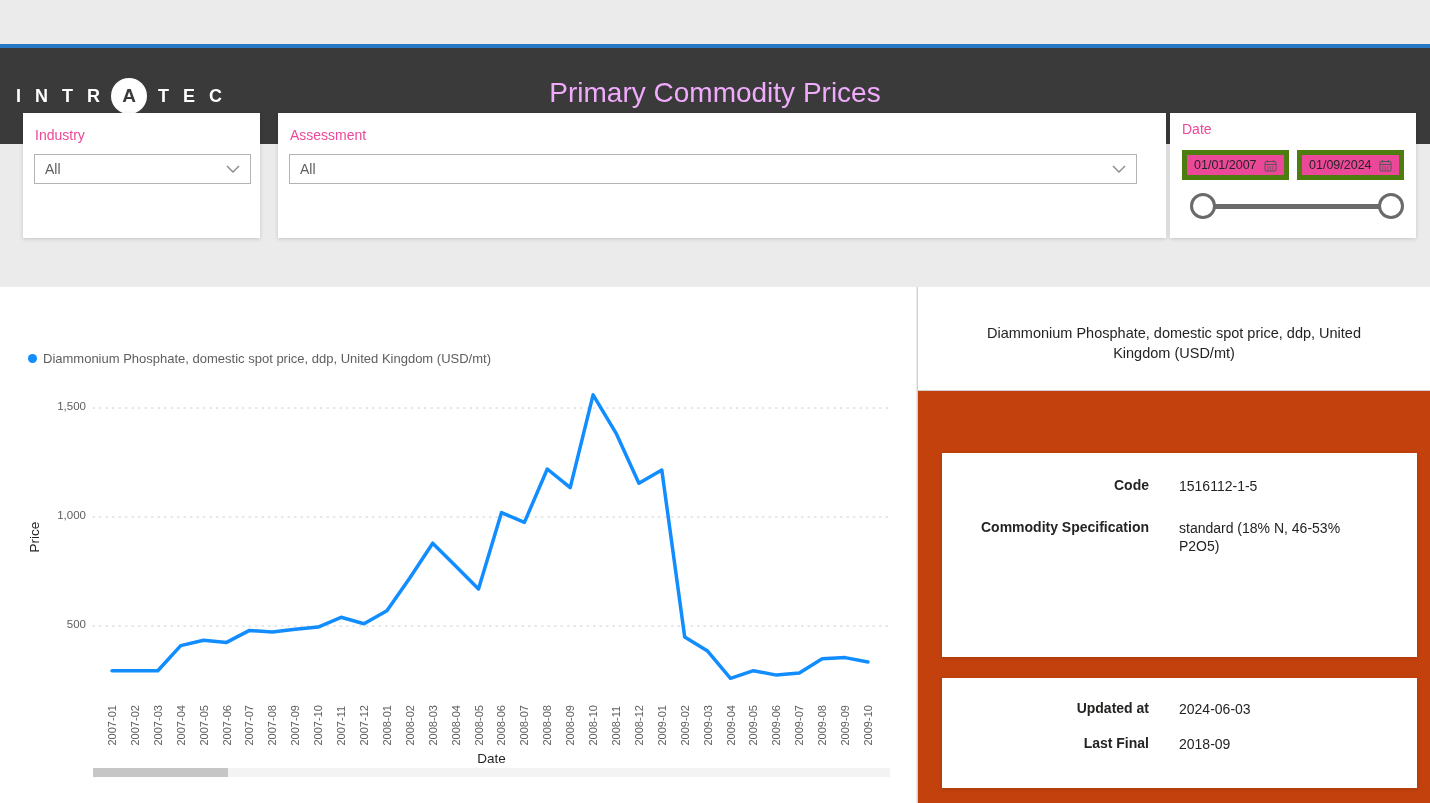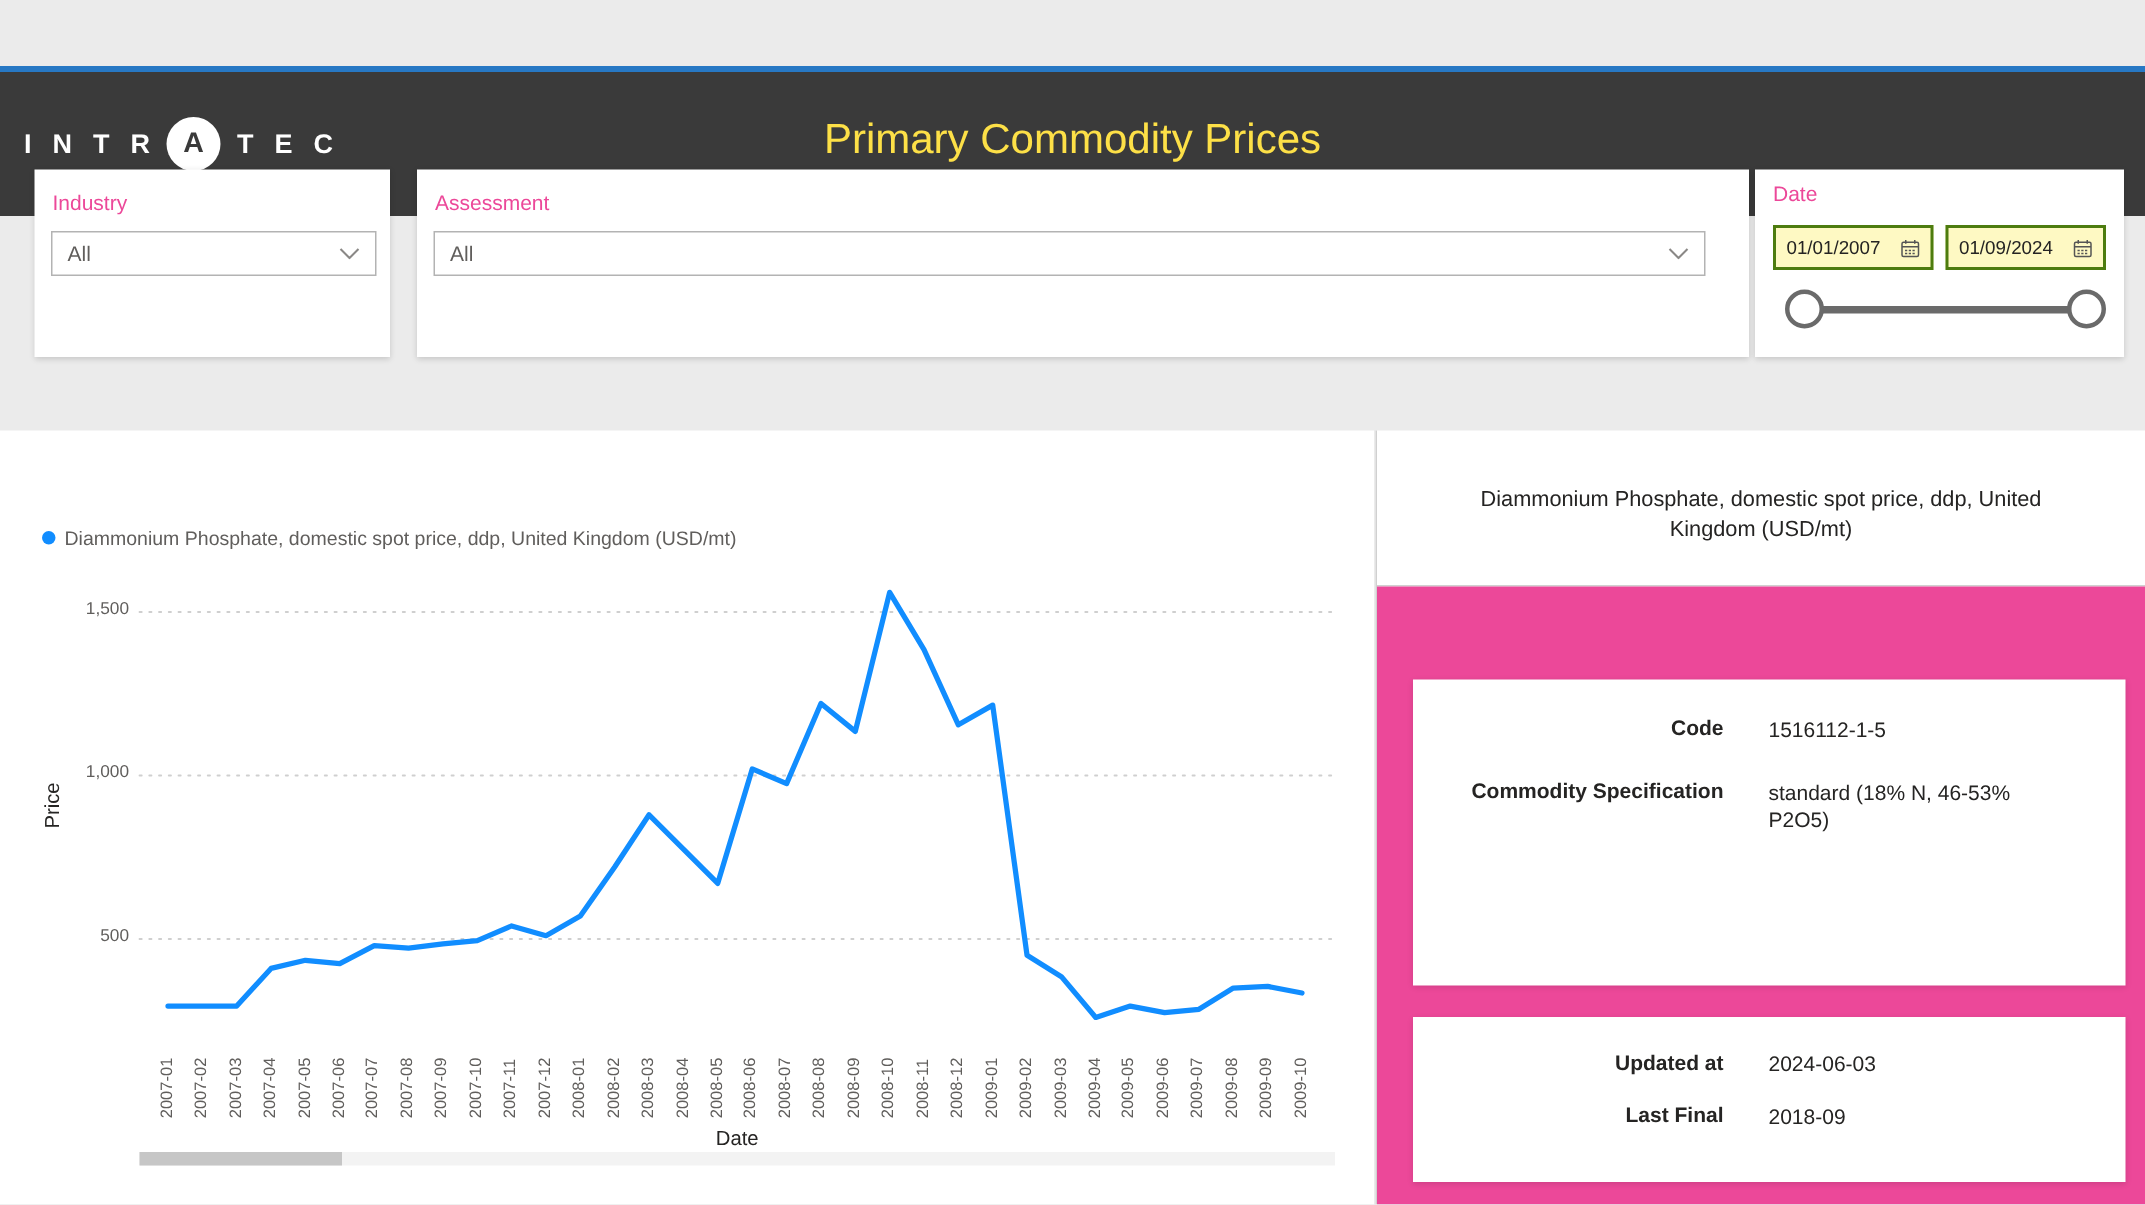--- a/index.html
+++ b/index.html
@@ -4,35 +4,35 @@
 <style>
   html,body{margin:0;padding:0;}
   body{font-family:"Liberation Sans",sans-serif;background:#e9e9e9;}
   #page{position:relative;width:1430px;height:803px;background:#ebebeb;overflow:hidden;}
 
   
   #header{position:absolute;left:0;top:0;width:1430px;height:100px;background:var(--header-bg,#3a3a3a);border-top:4px solid var(--accent,#2778c4);box-sizing:border-box;margin-top:44px;}
   .logo{position:absolute;left:16px;top:30px;display:flex;align-items:center;color:#fff;font-size:18px;font-weight:600;}
   .logo .lpart{letter-spacing:14px;}
   .logo .circ{width:36px;height:36px;border-radius:50%;background:#fff;color:#3a3a3a;display:flex;align-items:center;justify-content:center;font-size:19px;font-weight:700;margin-left:-3px;margin-right:11px;letter-spacing:0;}
-  .page-title{position:absolute;left:0;top:29px;width:100%;text-align:center;color:#fde047;font-size:28px;font-weight:300;}
+  .page-title{position:absolute;left:0;top:29px;width:100%;text-align:center;color:#f0abfc;font-size:28px;font-weight:300;}
 
   
   .card{position:absolute;background:#fff;box-shadow:0 1px 4px rgba(0,0,0,.16);}
   #card-industry{left:23px;top:113px;width:237px;height:125px;}
   #card-assessment{left:278px;top:113px;width:870px;height:125px;padding-left:18px;}
   #card-date{left:1170px;top:113px;width:246px;height:125px;}
   .filter-label{position:absolute;left:12px;top:14px;font-size:14px;color:#ec4899;}
   #card-date .filter-label{top:8px;}
   .dropdown{position:absolute;left:11px;top:41px;height:30px;border:1px solid #b3b3b3;box-sizing:border-box;display:flex;align-items:center;justify-content:space-between;padding:0 10px;font-size:14px;color:#605e5c;background:#fff;cursor:pointer;}
   #card-industry .dropdown{width:217px;}
   #card-assessment .dropdown{width:848px;}
   .chev{flex:0 0 auto;margin-left:8px;}
   .dates-row{position:absolute;left:12px;top:37px;display:flex;gap:8px;}
-  .dateinput{width:107px;height:30px;border:2px solid #4d7c0f;box-sizing:border-box;background:#fef9c3;display:flex;align-items:center;justify-content:space-between;padding:0 7px;font-size:12.5px;color:#252423;}
+  .dateinput{width:107px;height:30px;border:5px solid #4d7c0f;box-sizing:border-box;background:#ec4899;display:flex;align-items:center;justify-content:space-between;padding:0 7px;font-size:12.5px;color:#252423;}
   .slider{position:absolute;left:12px;top:78px;width:222px;height:30px;}
   .slider .track{position:absolute;left:18px;right:18px;top:13px;height:5px;background:#6a6a6a;border-radius:3px;}
   .knob{position:absolute;top:2px;width:20px;height:20px;border:3px solid #6a6a6a;border-radius:50%;background:#fff;}
   #knob-start{left:8px;}
   #knob-end{left:196px;}
 
   
   #chart-card{position:absolute;left:0;top:287px;width:916px;height:516px;background:#fff;}
   #chart-svg{position:absolute;left:0;top:0;}
   .legend{position:absolute;left:28px;top:64px;display:flex;align-items:center;font-size:13px;color:#605e5c;}
@@ -41,21 +41,21 @@
   .xlab{position:absolute;width:50px;height:13px;line-height:13px;font-size:11px;color:#605e5c;transform:rotate(-90deg);white-space:nowrap;text-align:left;}
   .ylabel{position:absolute;left:15px;top:243px;width:40px;height:14px;line-height:14px;text-align:center;font-size:13.5px;color:#252423;transform:rotate(-90deg);}
   .xlabel{position:absolute;left:93px;top:464px;width:797px;text-align:center;font-size:13.5px;color:#252423;}
   .hscroll{position:absolute;left:93px;top:481px;width:797px;height:9px;background:#f3f3f3;}
   .hscroll .thumb{position:absolute;left:0;top:0;width:135px;height:9px;background:#c6c6c6;}
 
   
   #right-panel{position:absolute;left:917px;top:287px;width:513px;height:516px;background:#fff;border-left:1px solid #d0d0d0;box-sizing:border-box;}
   .panel-title{margin:36px 52px 0 52px;text-align:center;font-size:14.5px;color:#252423;line-height:1.4;}
   .panel-divider{position:absolute;left:0;top:103px;width:100%;height:1px;background:#d0d0d0;}
-  .panel-lower{position:absolute;left:0;top:104px;width:100%;height:412px;background:#ec4899;}
+  .panel-lower{position:absolute;left:0;top:104px;width:100%;height:412px;background:#c2410c;}
   .detail-card{position:absolute;left:24px;width:475px;background:#fff;box-shadow:0 1px 4px rgba(0,0,0,.13);box-sizing:border-box;}
   #detail-card-spec{top:62px;height:204px;padding:24px 20px 0 12px;}
   #detail-card-meta{top:287px;height:110px;padding:22px 8px 0 12px;}
   .detail-grid{display:grid;grid-template-columns:195px 190px;column-gap:30px;}
   #detail-card-spec .detail-grid{row-gap:24px;}
   #detail-card-meta .detail-grid{row-gap:17px;}
   .d-label{text-align:right;font-size:14px;font-weight:700;color:#252423;}
   .d-value{text-align:left;font-size:14px;color:#252423;line-height:1.3;}
 </style>
 </head>

